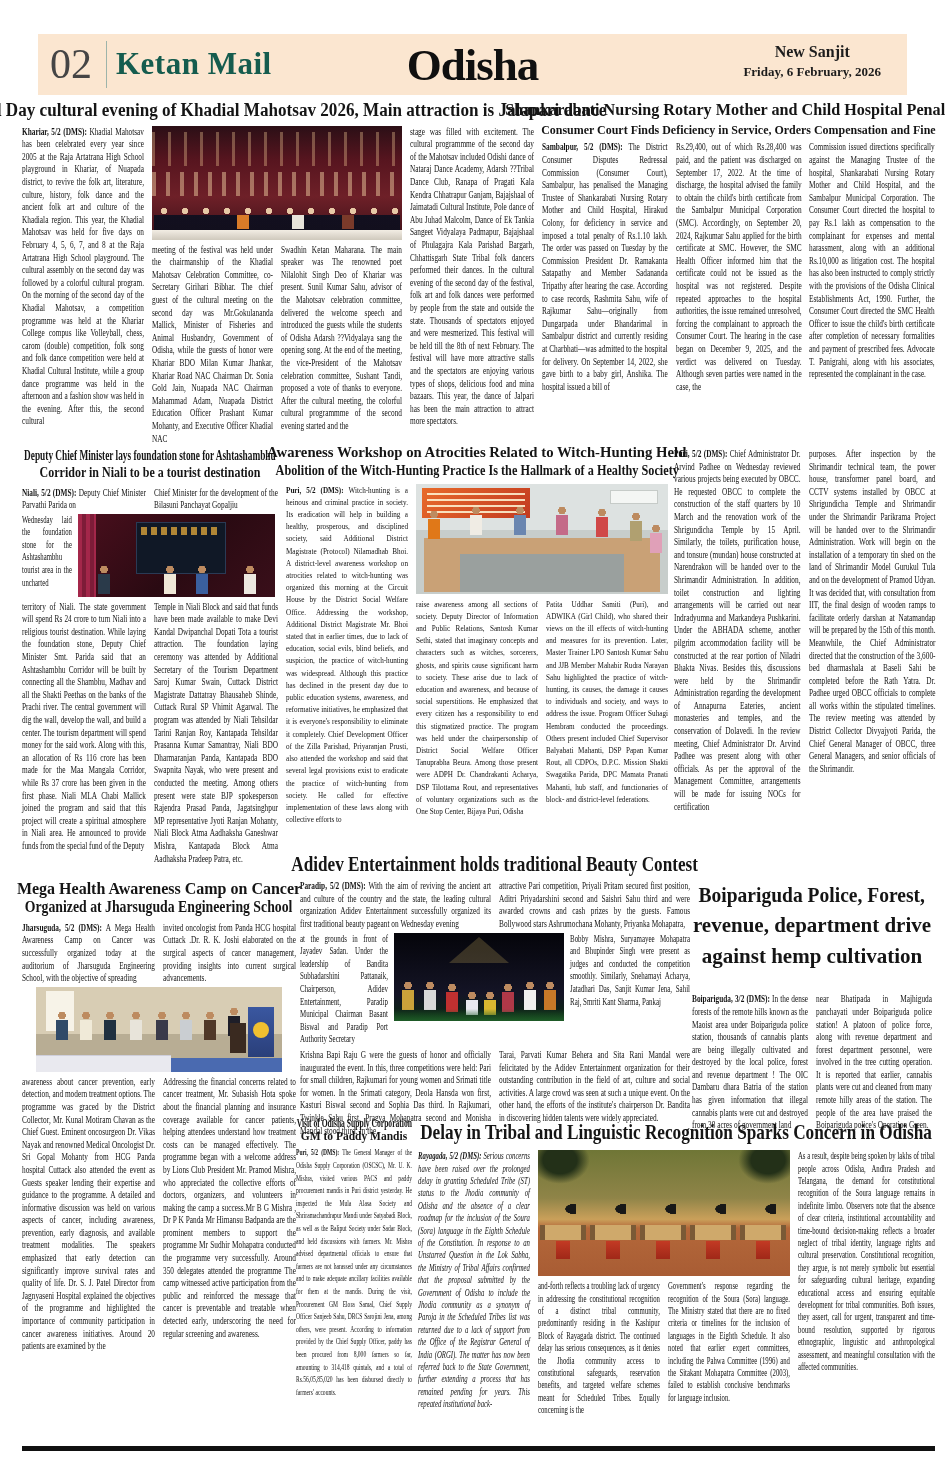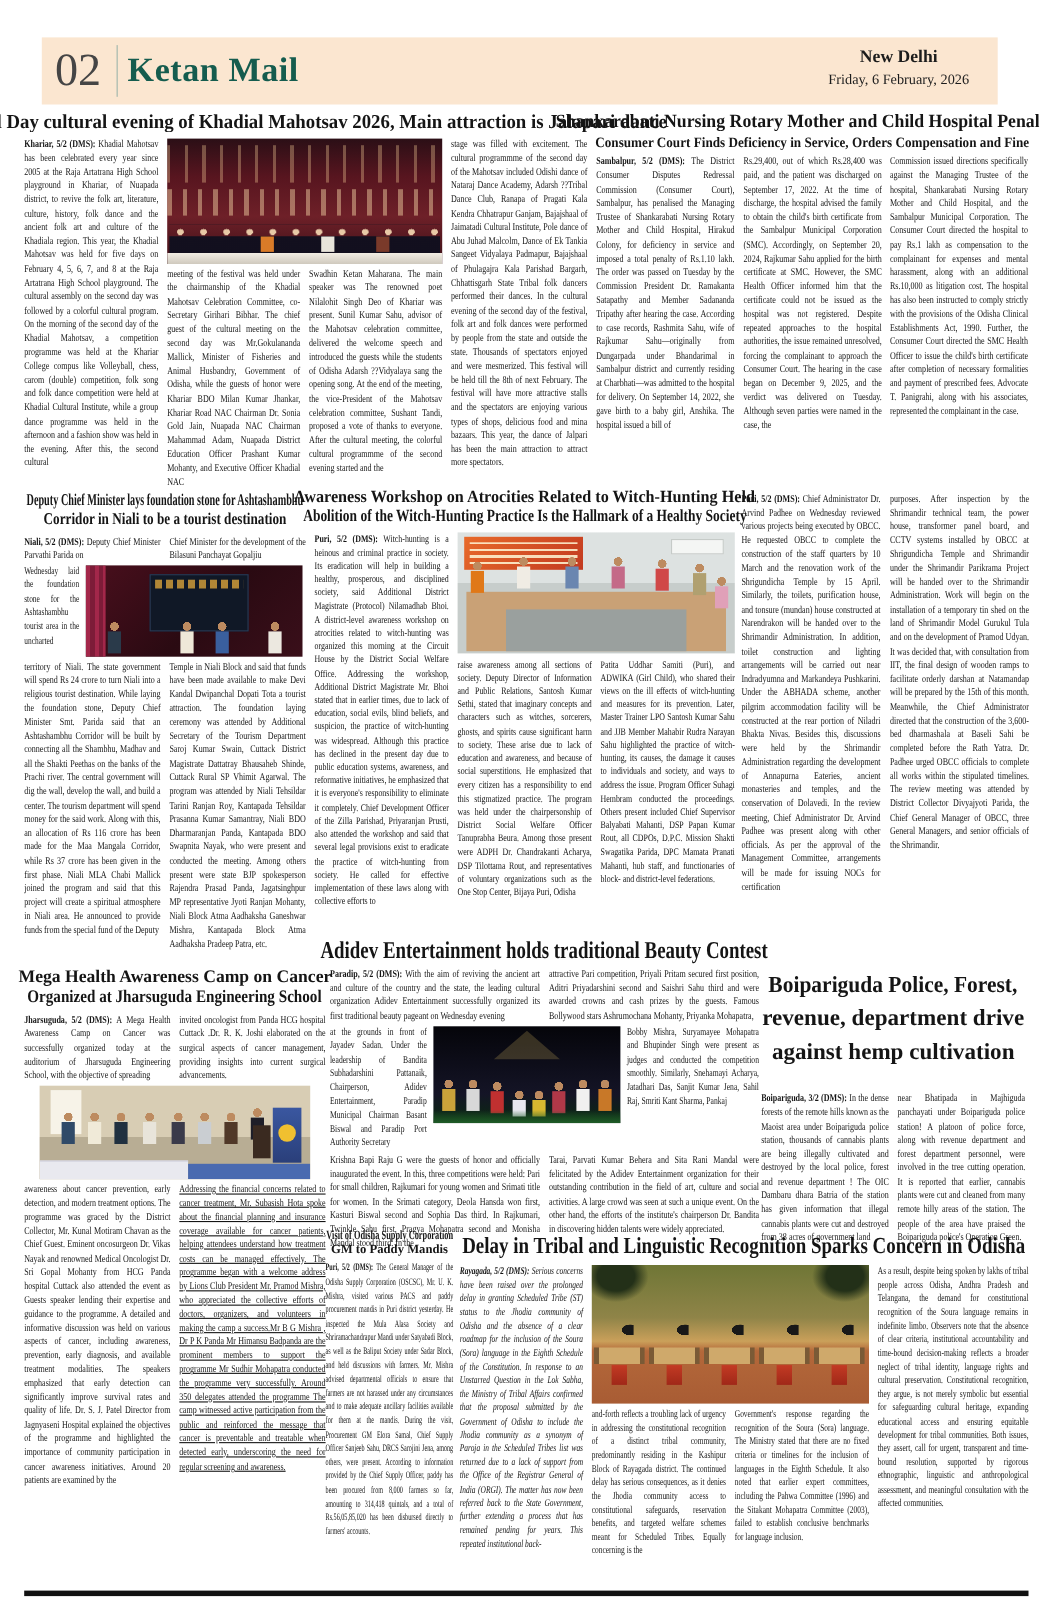--- a/index.html
+++ b/index.html
@@ -10,21 +10,21 @@
   .hdr{position:absolute;left:38px;top:34px;width:869px;height:61px;background:#fbe6d0;}
   .pgnum{position:absolute;left:12px;top:4px;font-size:42px;line-height:52px;color:#454545;
          font-family:"Liberation Serif",serif;}
   .hdr-div{position:absolute;left:68px;top:7px;width:1px;height:47px;background:#9db4aa;}
   .masthead{position:absolute;left:78px;top:12px;font-size:31px;font-weight:bold;color:#155c4e;
             letter-spacing:.5px;}
   .section-title{position:absolute;left:50%;top:5px;transform:translateX(-50%);
                  font-size:45px;font-weight:bold;color:#101010;letter-spacing:-1px;}
   .city-date{position:absolute;right:26px;top:9px;text-align:center;color:#1c1c1c;}
   .city-date .c{font-size:16px;font-weight:bold;}
-  .city-date .d{font-size:13px;font-weight:normal;margin-top:3px;}
+  .city-date .d{font-size:13px;font-weight:bold;margin-top:3px;}
 
   
   .art{position:absolute;--cx:.78;}
   .hl{font-weight:bold;color:#151515;display:flex;justify-content:center;line-height:1.15;}
   .hl>span{white-space:nowrap;display:inline-block;transform:scaleX(var(--sx,1));}
   .cols{display:flex;gap:8px;}
   .col{min-width:0;}
   .sqz{transform:scaleX(var(--cx));transform-origin:0 0;width:calc(100% / var(--cx));}
   .t{font-size:9.4px;line-height:12.6px;text-align:justify;color:#141414;}
   .dl{font-weight:bold;}
@@ -124,22 +124,23 @@
 </style>
 </head>
 <body>
 
 <div class="page">
 
   <div class="hdr">
     <div class="pgnum">02</div>
     <div class="hdr-div"></div>
     <div class="masthead">Ketan Mail</div>
+    <div class="section-title">Odisha</div>
     <div class="city-date">
-      <div class="c">New Delhi</div>
+      <div class="c">New Sanjit</div>
       <div class="d">Friday, 6 February, 2026</div>
     </div>
   </div>
 
   <div class="art" id="a1">
     <div class="hl" style="font-size:18px;margin-bottom:5px;">
       <span style="--sx:.95">Second Day cultural evening of Khadial Mahotsav 2026, Main attraction is Jalapari dance</span>
     </div>
     <div class="cols">
       <div class="col" style="flex:0 0 122px;">
@@ -310,21 +311,21 @@
       <i class="lions" style="display:block">
           <i style="display:block"></i>
         </i>
       <i class="ban1" style="display:block"></i>
       <i class="ban2" style="display:block"></i>
     </div>
     <div class="cols">
       <div class="col" style="flex:1;">
         <div class="t sqz">awareness about cancer prevention, early detection, and modern treatment options. The programme was graced by the District Collector, Mr. Kunal Motiram Chavan as the Chief Guest. Eminent oncosurgeon Dr. Vikas Nayak and renowned Medical Oncologist Dr. Sri Gopal Mohanty from HCG Panda hospital Cuttack also attended the event as Guests speaker lending their expertise and guidance to the programme. A detailed and informative discussion was held on various aspects of cancer, including awareness, prevention, early diagnosis, and available treatment modalities. The speakers emphasized that early detection can significantly improve survival rates and quality of life. Dr. S. J. Patel Director from Jagnyaseni Hospital explained the objectives of the programme and highlighted the importance of community participation in cancer awareness initiatives. Around 20 patients are examined by the</div>
       </div>
-      <div class="col" style="flex:1;text-decoration:underline;">
+      <div class="col" style="flex:1;">
         <div class="t sqz">Addressing the financial concerns related to cancer treatment, Mr. Subasish Hota spoke about the financial planning and insurance coverage available for cancer patients, helping attendees understand how treatment costs can be managed effectively. The programme began with a welcome address by Lions Club President Mr. Pramod Mishra, who appreciated the collective efforts of doctors, organizers, and volunteers in making the camp a success.Mr B G Mishra , Dr P K Panda Mr Himansu Badpanda are the prominent members to support the programme Mr Sudhir Mohapatra conducted the programme very successfully. Around 350 delegates attended the programme The camp witnessed active participation from the public and reinforced the message that cancer is preventable and treatable when detected early, underscoring the need for regular screening and awareness.</div>
       </div>
     </div>
   </div>
 
   <div class="art" id="a7">
     <div class="hl" style="font-size:22px;margin-bottom:4px;">
       <span style="--sx:.78">Adidev Entertainment holds traditional Beauty Contest</span>
     </div>
     <div class="cols">

